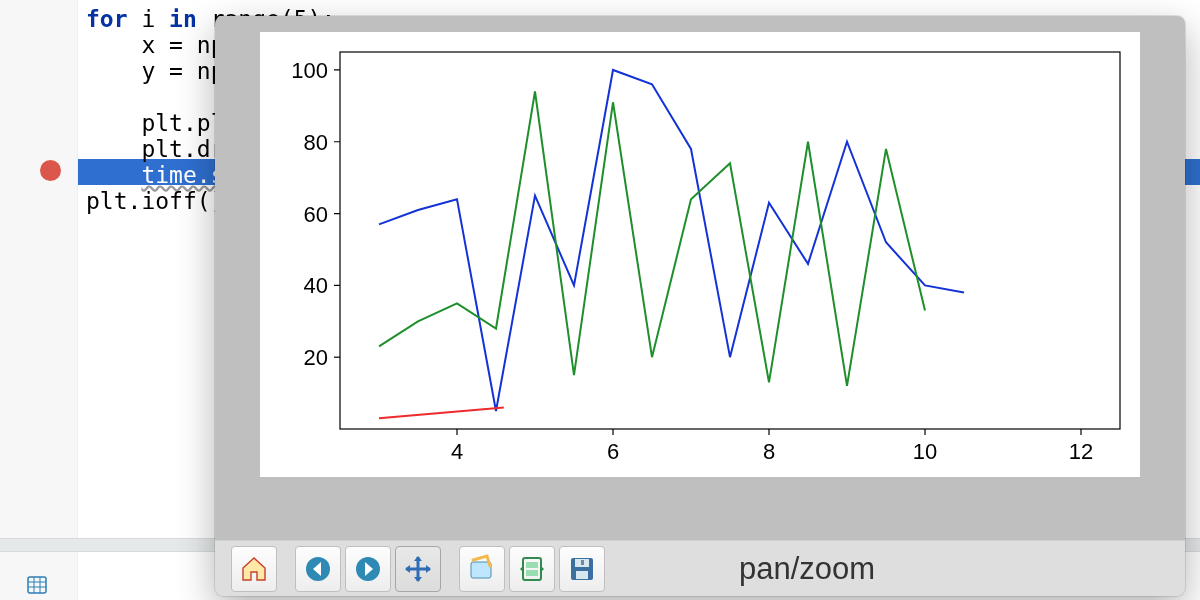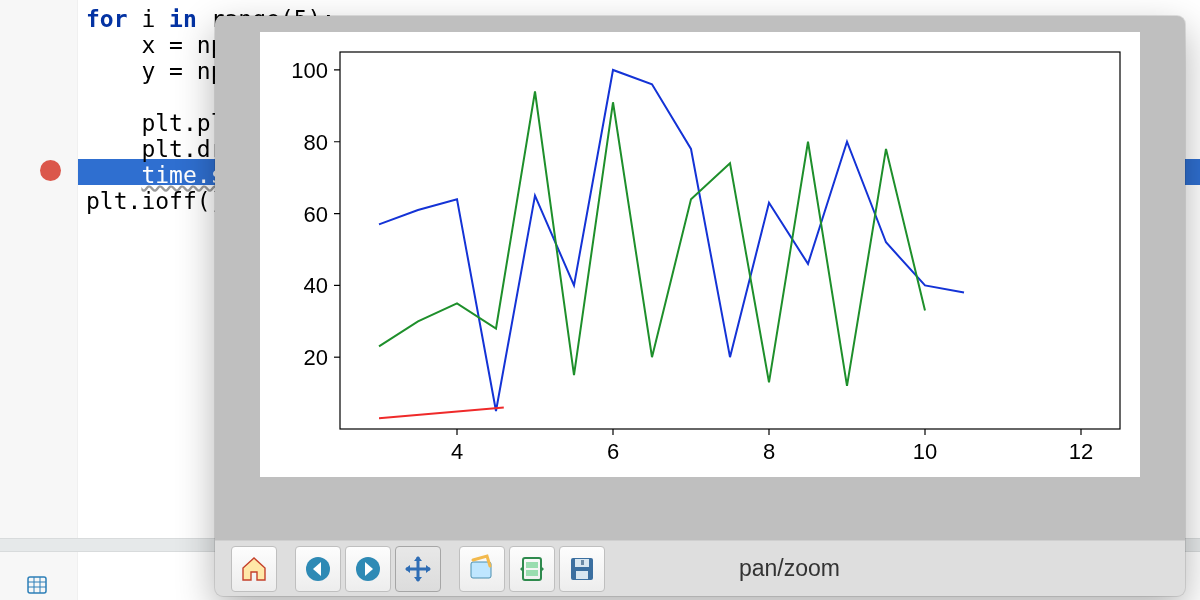--- a/index.html
+++ b/index.html
@@ -118,21 +118,21 @@
     width: 46px; height: 46px;
     border: 1px solid #bfbfbf;
     background: linear-gradient(#fdfdfd,#ededed);
     border-radius: 4px;
     display: flex; align-items: center; justify-content: center;
   }
   .tb-btn.active { background: linear-gradient(#e8e8e8,#dcdcdc); border-color:#a6a6a6; }
   .tb-spacer { width: 10px; }
   .status-text {
     margin-left: 130px;
-    font-size: 23px;
+    font-size: 31px;
     color: #333;
   }
 </style>
 </head>
 <body>
 
 <div class="editor">
   <div class="gutter"></div>
   <div class="breakpoint-dot"></div>
   <div class="highlight-bar"></div>

